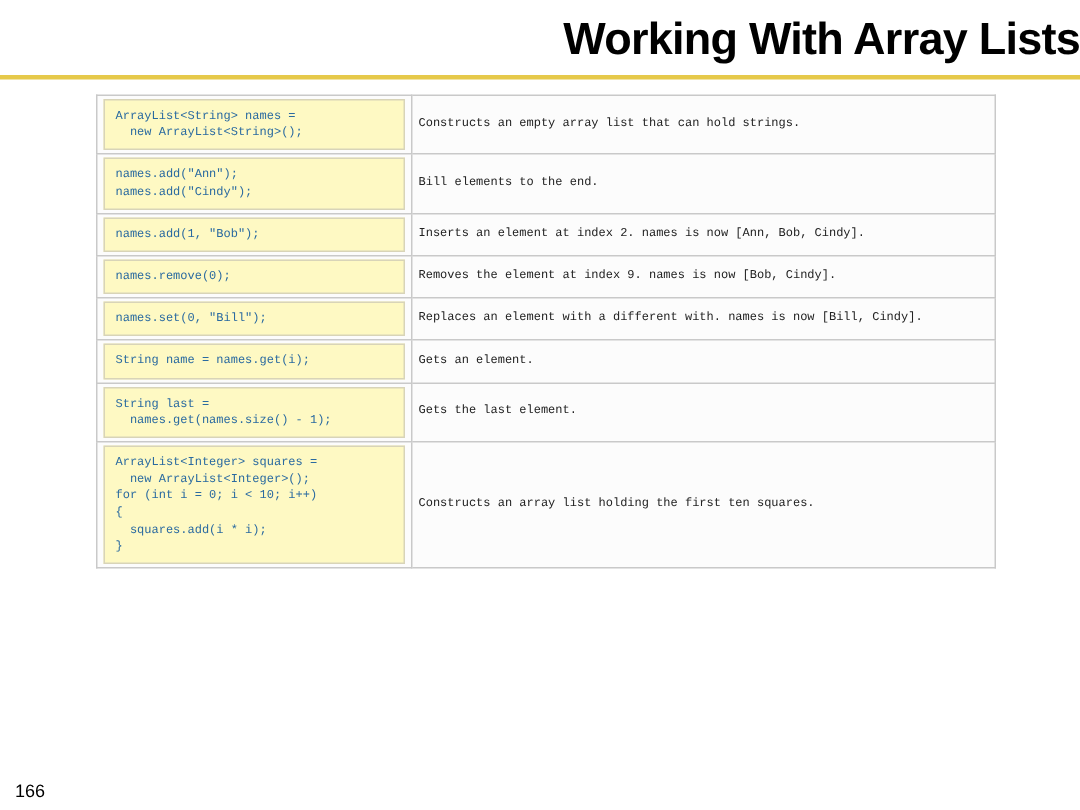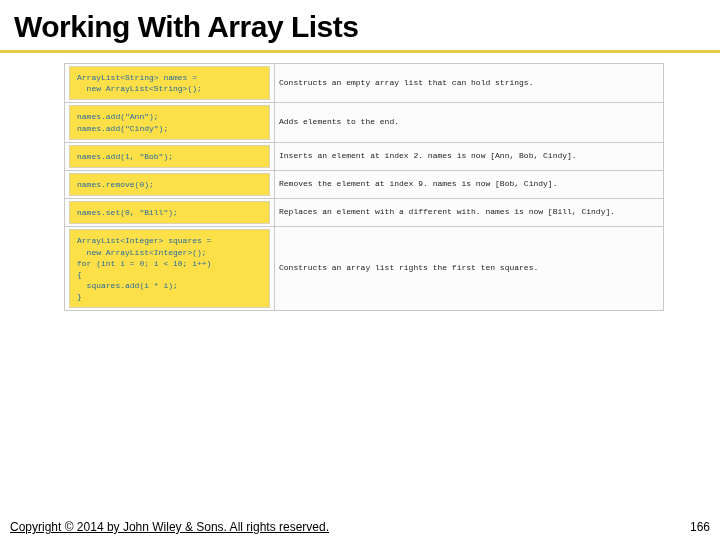--- a/index.html
+++ b/index.html
@@ -10,20 +10,21 @@
     font-family: Arial, Helvetica, sans-serif;
     position: relative;
     overflow: hidden;
   }
   .title {
     font-size: 30px;
     font-weight: 700;
     color: #000;
     padding: 10px 0 6px 14px;
     letter-spacing: -0.5px;
+    text-align: right;
   }
   .rule {
     height: 3px;
     background: #e6c94a;
     margin: 0 0 10px 0;
   }
   .table {
     margin: 0 auto 0 64px;
     width: 600px;
     border-collapse: collapse;
@@ -37,21 +38,21 @@
     border: 1px solid #c9c9c9;
     padding: 2px 4px;
     vertical-align: middle;
     background: #fcfcfc;
   }
   .codecell {
     width: 210px;
     padding: 4px;
   }
   .codebox {
-    background: #fde047;
+    background: #fef9c3;
     border: 1px solid #d8d4b8;
     padding: 5px 7px;
     font-family: "Courier New", Courier, monospace;
     font-size: 8px;
     color: #2a6aa0;
     white-space: pre;
     line-height: 1.4;
   }
   .desc {
     font-family: "Courier New", Courier, monospace;
@@ -84,21 +85,21 @@
           <div class="codebox">ArrayList&lt;String&gt; names =
   new ArrayList&lt;String&gt;();</div>
         </td>
       <td class="desc">Constructs an empty array list that can hold strings.</td>
     </tr>
     <tr>
       <td class="codecell">
           <div class="codebox">names.add("Ann");
 names.add("Cindy");</div>
         </td>
-      <td class="desc">Adds elements to the end.</td>
+      <td class="desc">Bill elements to the end.</td>
     </tr>
     <tr>
       <td class="codecell">
           <div class="codebox">names.add(1, "Bob");</div>
         </td>
       <td class="desc">Inserts an element at index 2. names is now [Ann, Bob, Cindy].</td>
     </tr>
     <tr>
       <td class="codecell">
           <div class="codebox">names.remove(0);</div>
@@ -106,28 +107,40 @@
       <td class="desc">Removes the element at index 9. names is now [Bob, Cindy].</td>
     </tr>
     <tr>
       <td class="codecell">
           <div class="codebox">names.set(0, "Bill");</div>
         </td>
       <td class="desc">Replaces an element with a different with. names is now [Bill, Cindy].</td>
     </tr>
     <tr>
       <td class="codecell">
+          <div class="codebox">String name = names.get(i);</div>
+        </td>
+      <td class="desc">Gets an element.</td>
+    </tr>
+    <tr>
+      <td class="codecell">
+          <div class="codebox">String last =
+  names.get(names.size() - 1);</div>
+        </td>
+      <td class="desc">Gets the last element.</td>
+    </tr>
+    <tr>
+      <td class="codecell">
           <div class="codebox">ArrayList&lt;Integer&gt; squares =
   new ArrayList&lt;Integer&gt;();
 for (int i = 0; i &lt; 10; i++)
 {
   squares.add(i * i);
 }</div>
         </td>
-      <td class="desc">Constructs an array list rights the first ten squares.</td>
+      <td class="desc">Constructs an array list holding the first ten squares.</td>
     </tr>
   </tbody>
 </table>
 
 <div class="footer">
-  <span class="left">Copyright © 2014 by John Wiley &amp; Sons. All rights reserved.</span>
   <span>166</span>
 </div>
 
 </body></html>

